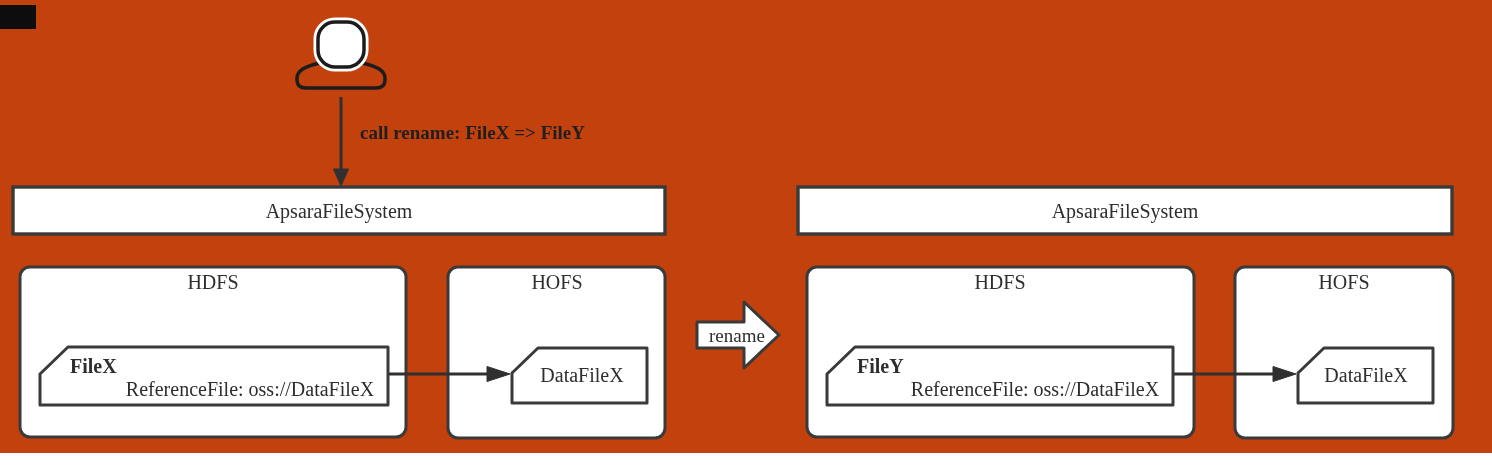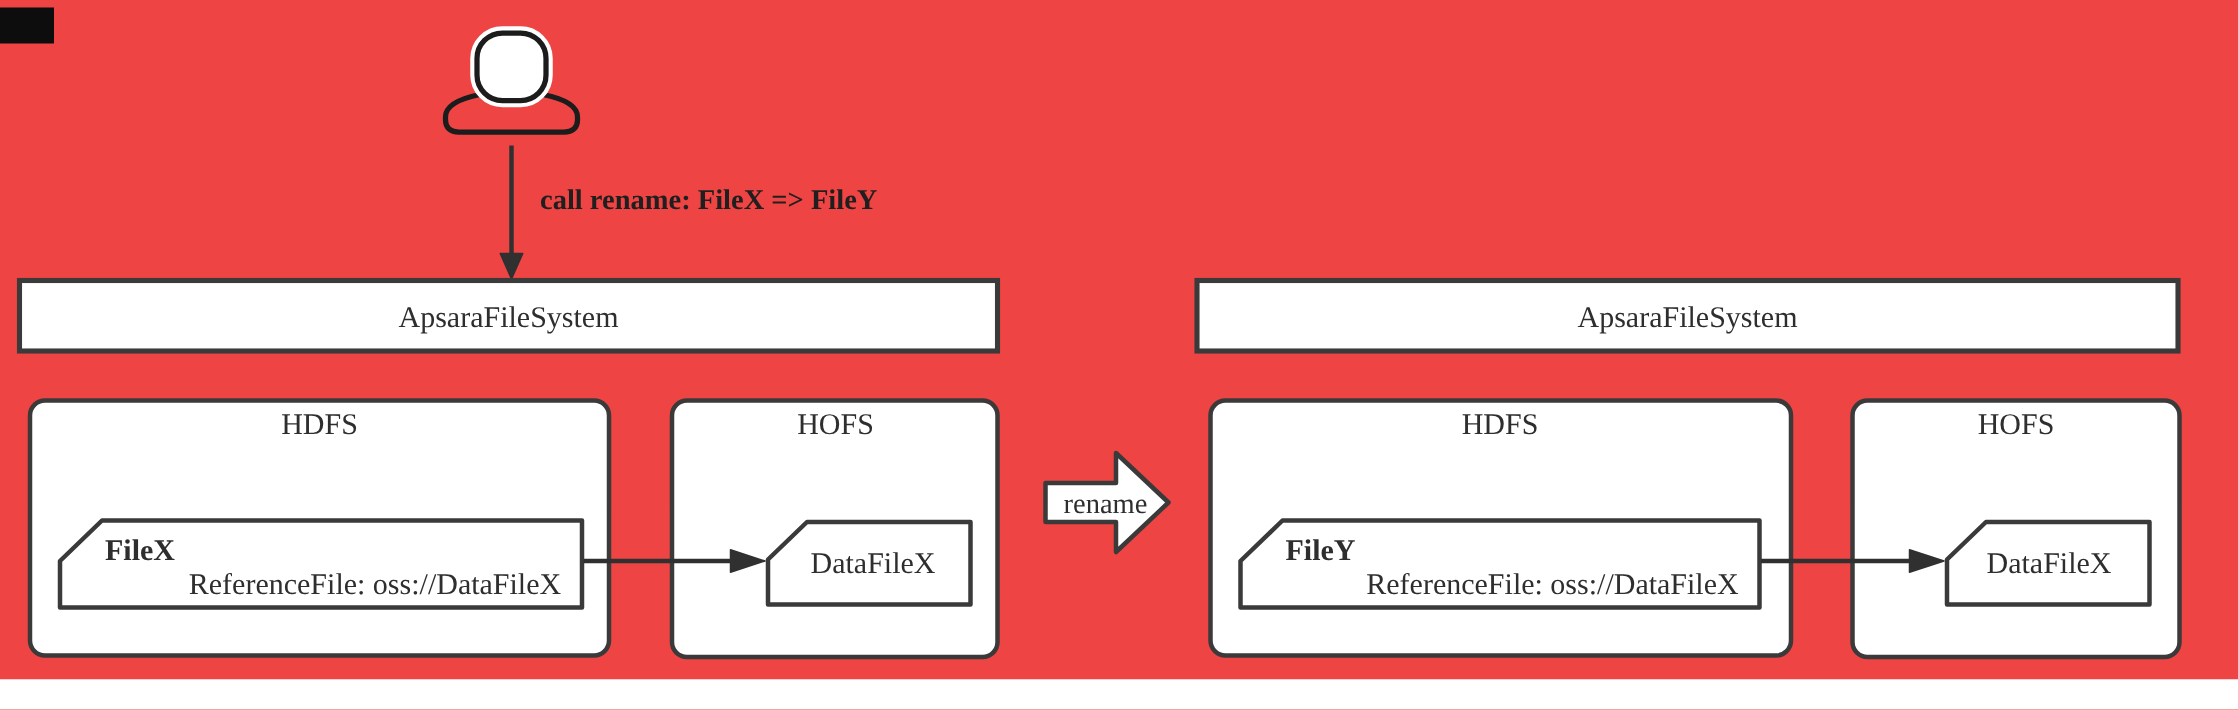--- a/index.html
+++ b/index.html
@@ -1,16 +1,16 @@
 <!DOCTYPE html>
 <html><head>
 <meta charset="utf-8">
 <style>
   html,body{margin:0;padding:0;background:#ffffff;}
-  .canvas{position:relative;width:1492px;height:453px;background:#ef4444;overflow:hidden;}
+  .canvas{position:relative;width:1492px;height:453px;background:#c2410c;overflow:hidden;}
   svg{display:block;}
   svg text{font-family:"Liberation Serif", serif;fill:#2e2e2e;}
   .box{fill:#ffffff;stroke:#3a3a3a;stroke-width:3.4;}
   .rbox{fill:#ffffff;stroke:#3a3a3a;stroke-width:3;}
   .card{fill:#ffffff;stroke:#3a3a3a;stroke-width:3;stroke-linejoin:round;}
   .blockarrow{fill:#ffffff;stroke:#3a3a3a;stroke-width:3;stroke-linejoin:round;}
   .edge{stroke:#303030;stroke-width:3;fill:none;}
   .edgehead{fill:#303030;stroke:#303030;stroke-linejoin:round;}
   .actor{fill:none;stroke:#1c1c1c;stroke-width:3.5;stroke-linecap:round;}
   .title{font-size:20px;text-anchor:middle;}

